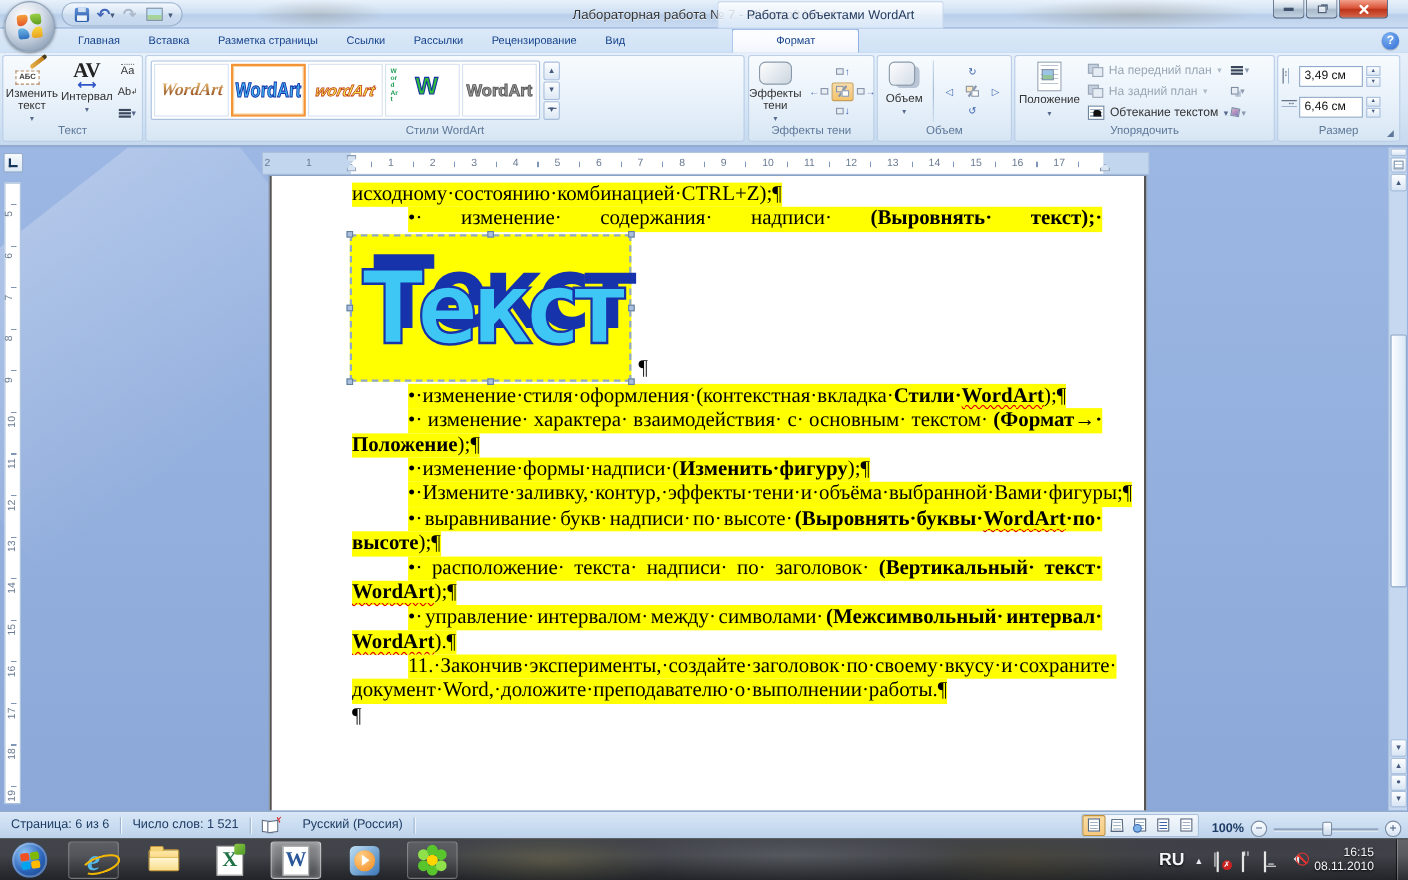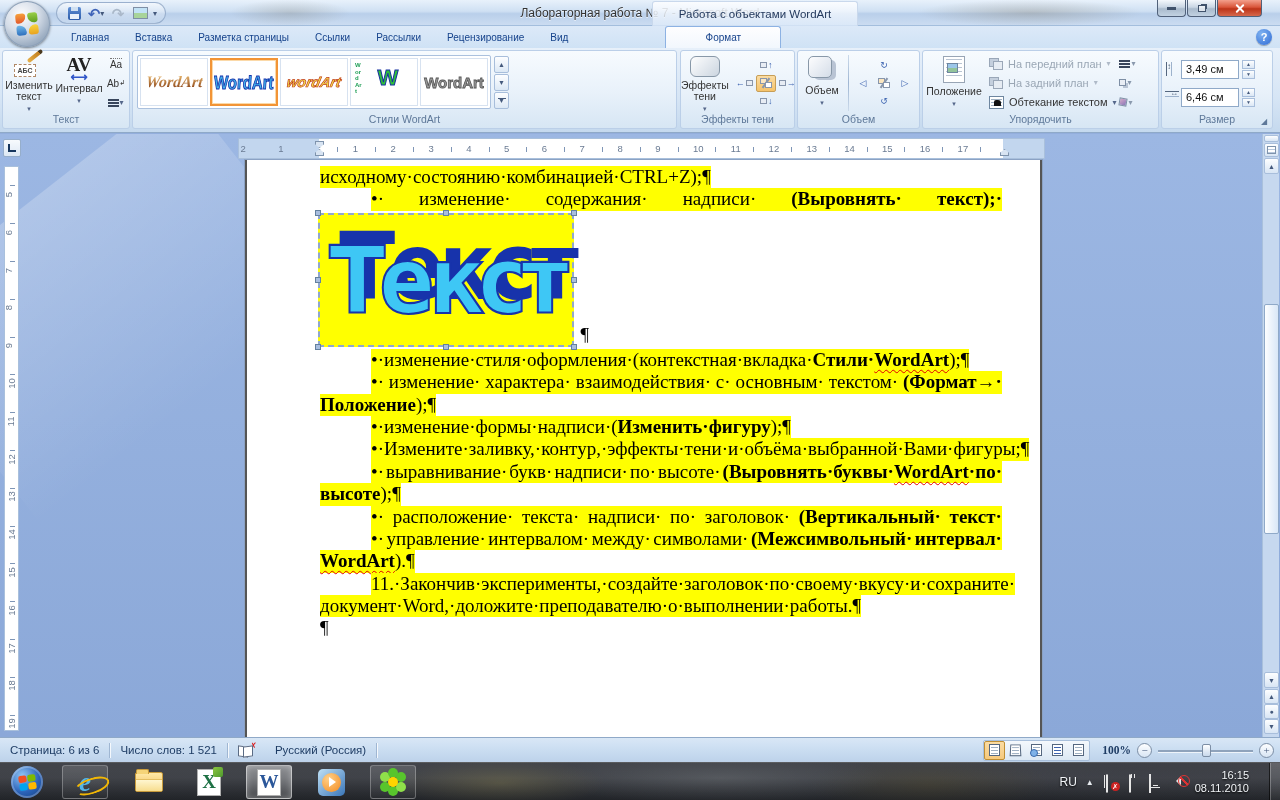--- a/index.html
+++ b/index.html
@@ -234,21 +234,21 @@
   
   #statusbar{position:absolute;left:0;top:737px;width:1280px;height:25px;
     background:linear-gradient(#D9E7F6,#CADDF1 50%,#BDD2EA);border-top:1px solid #8FA9C8;
     display:flex;align-items:center;font-size:11.5px;color:#1E3C64;}
   .sseg{padding:0 10px;height:21px;display:flex;align-items:center;gap:6px;}
   .ssep{width:1px;height:15px;background:#9FB6D2;box-shadow:1px 0 0 rgba(255,255,255,.8);}
   .bookic{position:relative;width:17px;height:13px;}
   .bookic:before{content:"";position:absolute;left:0;top:2px;width:8px;height:9px;background:#fff;border:1px solid #5A6B84;transform:skewY(8deg);}
   .bookic:after{content:"";position:absolute;right:2px;top:2px;width:8px;height:9px;background:#fff;border:1px solid #5A6B84;transform:skewY(-8deg);}
   .bookic b{position:absolute;right:-2px;top:-3px;color:#D22;font-size:9px;}
-  #sb-right{margin-left:auto;display:flex;align-items:center;gap:4px;padding-right:6px;font-family:Liberation Serif, serif;}
+  #sb-right{margin-left:auto;display:flex;align-items:flex-end;gap:4px;padding-right:6px;}
   #viewbtns{display:flex;border:1px solid #A9C0DC;border-radius:2px;background:linear-gradient(#F4F8FC,#DCE8F4);}
   .vbtn{width:21px;height:19px;display:flex;align-items:center;justify-content:center;}
   .vbtn.on{background:linear-gradient(#FBDCA2,#F6C97D);border:1px solid #C08F34;border-radius:2px;}
   .vi{width:11px;height:12px;border:1px solid #55677F;background:#fff;position:relative;}
   .vi:before{content:"";position:absolute;left:1px;right:1px;top:2px;height:8px;
     background:repeating-linear-gradient(#9FB0C2 0 1px,transparent 1px 3px);}
   .vi.read{transform:perspective(20px) rotateX(12deg);}
   .vi.web:after{content:"";position:absolute;left:-2px;bottom:-2px;width:6px;height:6px;border-radius:50%;background:#7FB2E8;border:1px solid #3A6BAE;}
   .vi.outl:before{background:repeating-linear-gradient(#3C63B0 0 1px,transparent 1px 3px);}
   #zoomct{display:flex;align-items:center;gap:6px;margin-left:8px;}
@@ -281,21 +281,21 @@
   .xldoc,.wddoc{position:relative;width:24px;height:27px;background:#fff;border:1px solid #AFAFAF;display:flex;align-items:center;justify-content:center;}
   .xldoc b{color:#1E7145;font-size:19px;font-family:"Liberation Serif",serif;}
   .wddoc b{color:#2B579A;font-size:19px;font-family:"Liberation Serif",serif;}
   .xldoc:after{content:"";position:absolute;right:-3px;top:-3px;width:10px;height:10px;background:linear-gradient(135deg,#8CC63F,#4E9A2E);border-radius:2px;}
   .wmpic{width:27px;height:27px;border-radius:5px;background:linear-gradient(135deg,#BFE0F5,#3A76B8);display:flex;align-items:center;justify-content:center;}
   .wmpic i{width:19px;height:19px;border-radius:50%;background:radial-gradient(circle at 35% 30%,#FFD089,#F28A1E);display:flex;align-items:center;justify-content:center;}
   .wmpic i:after{content:"";width:0;height:0;border-left:7px solid #fff;border-top:5px solid transparent;border-bottom:5px solid transparent;margin-left:2px;}
   .icqf{position:relative;width:10px;height:10px;border-radius:50%;background:#FFD400;
     box-shadow:0 -9px 0 #58C52C, 8px -5px 0 #58C52C, 8px 5px 0 #8FE04A, 0 9px 0 #58C52C, -8px 5px 0 #58C52C, -8px -5px 0 #8FE04A;}
   #tray{position:absolute;right:0;top:0;height:38px;display:flex;align-items:center;gap:9px;padding-right:14px;color:#F2F5F8;}
-  #tray .lang{font-size:12px;text-shadow:0 1px 2px #000;}
+  #tray .lang{font-size:16px;text-shadow:0 1px 2px #000;font-weight:bold;}
   #tray .chev{font-size:8px;color:#E8ECF0;}
   .trico{position:relative;width:14px;height:14px;}
   .trflag{width:10px;height:8px;border:1px solid #E6E6E6;border-radius:1px;margin-left:3px;}
   .trflag:before{content:"";position:absolute;left:1px;top:0;width:1px;height:13px;background:#E6E6E6;}
   .badge{position:absolute;right:-3px;bottom:-2px;width:9px;height:9px;border-radius:50%;background:#CC2222;
     color:#fff;font-size:7px;line-height:9px;text-align:center;font-weight:bold;}
   .trplug{width:8px;height:10px;border:1px solid #E6E6E6;border-radius:2px;margin:2px 0 0 3px;}
   .trplug:before{content:"";position:absolute;left:5px;top:-1px;width:1px;height:4px;background:#E6E6E6;box-shadow:3px 0 0 #E6E6E6;}
   .trnet{width:12px;height:9px;border:1px solid #E6E6E6;margin-top:2px;}
   .trnet:before{content:"";position:absolute;left:4px;top:10px;width:5px;height:1px;background:#E6E6E6;box-shadow:-2px 2px 0 9px transparent;}
@@ -654,20 +654,21 @@
                 <span>•·</span>
                 <span>расположение·</span>
                 <span>текста·</span>
                 <span>надписи·</span>
                 <span>по·</span>
                 <span>заголовок·</span>
                 <span class="b">(Вертикальный·</span>
                 <span class="b">текст·</span>
               </span>
             </div>
+            <div class="dline"><span class="hl"><span class="b sq">WordArt</span><span>);¶</span></span></div>
             <div class="dline ind sp">
               <span class="hl">
                 <span>•·</span>
                 <span>управление·</span>
                 <span>интервалом·</span>
                 <span>между·</span>
                 <span>символами·</span>
                 <span class="b">(Межсимвольный·</span>
                 <span class="b">интервал·</span>
               </span>

